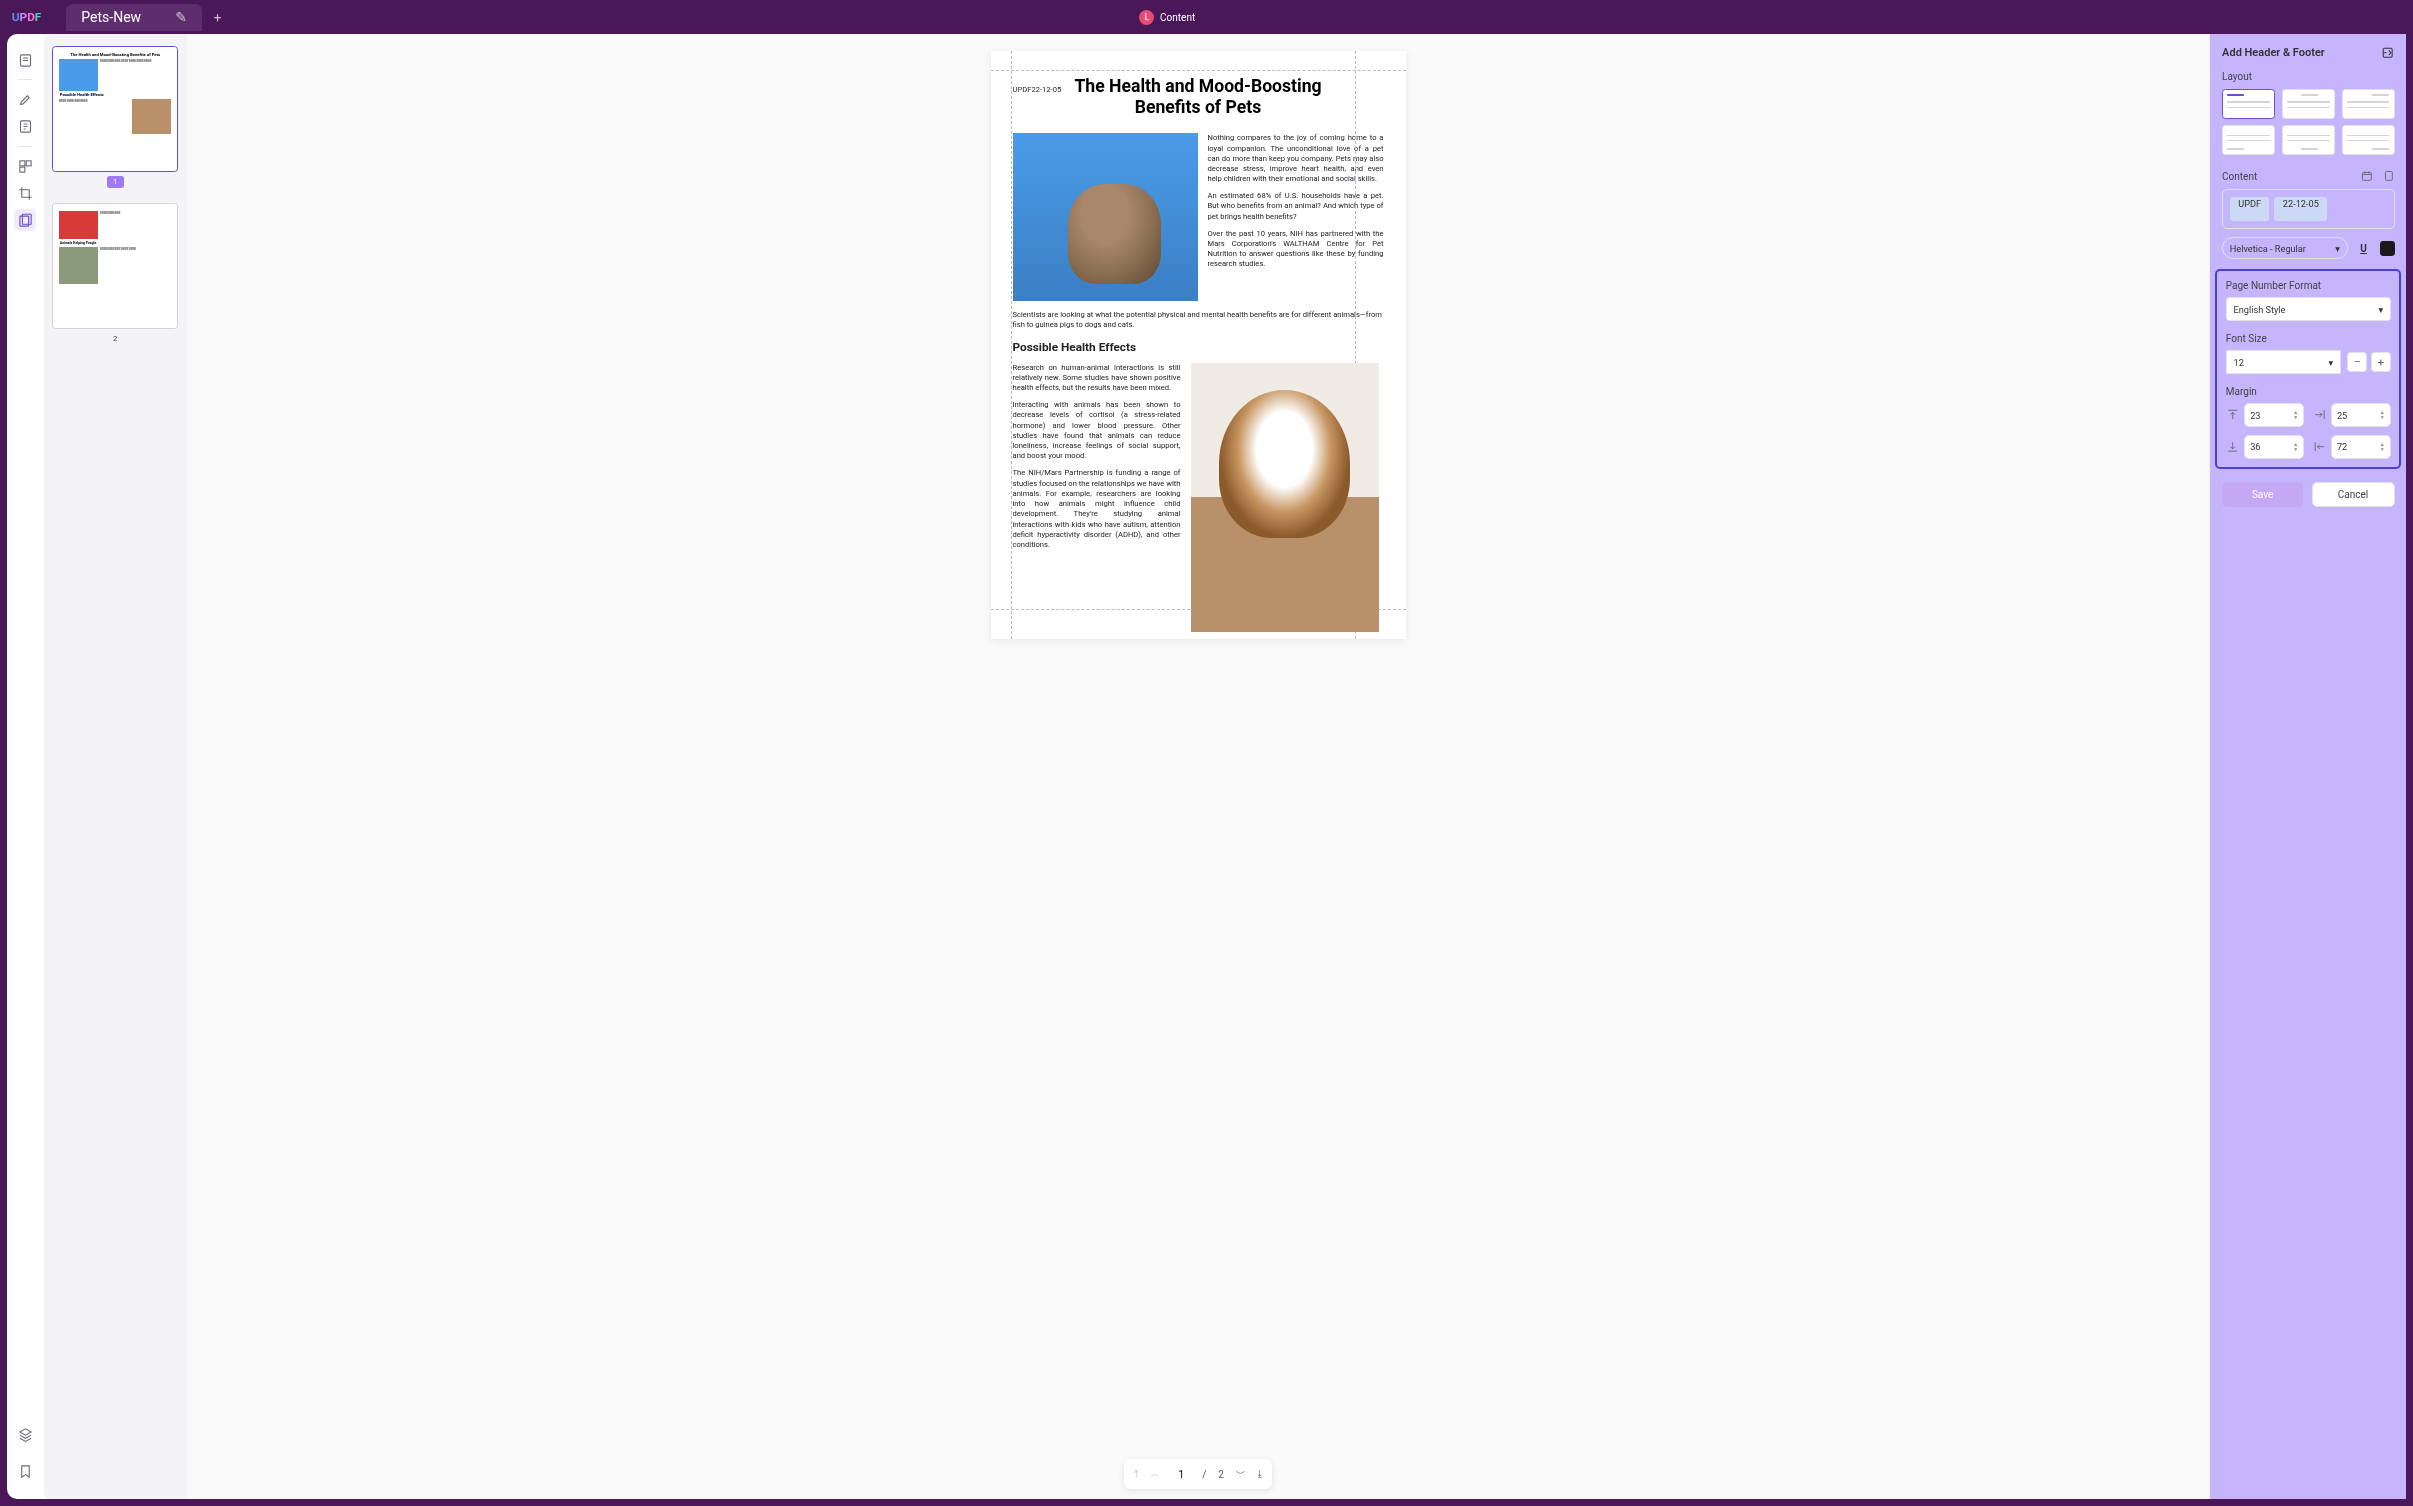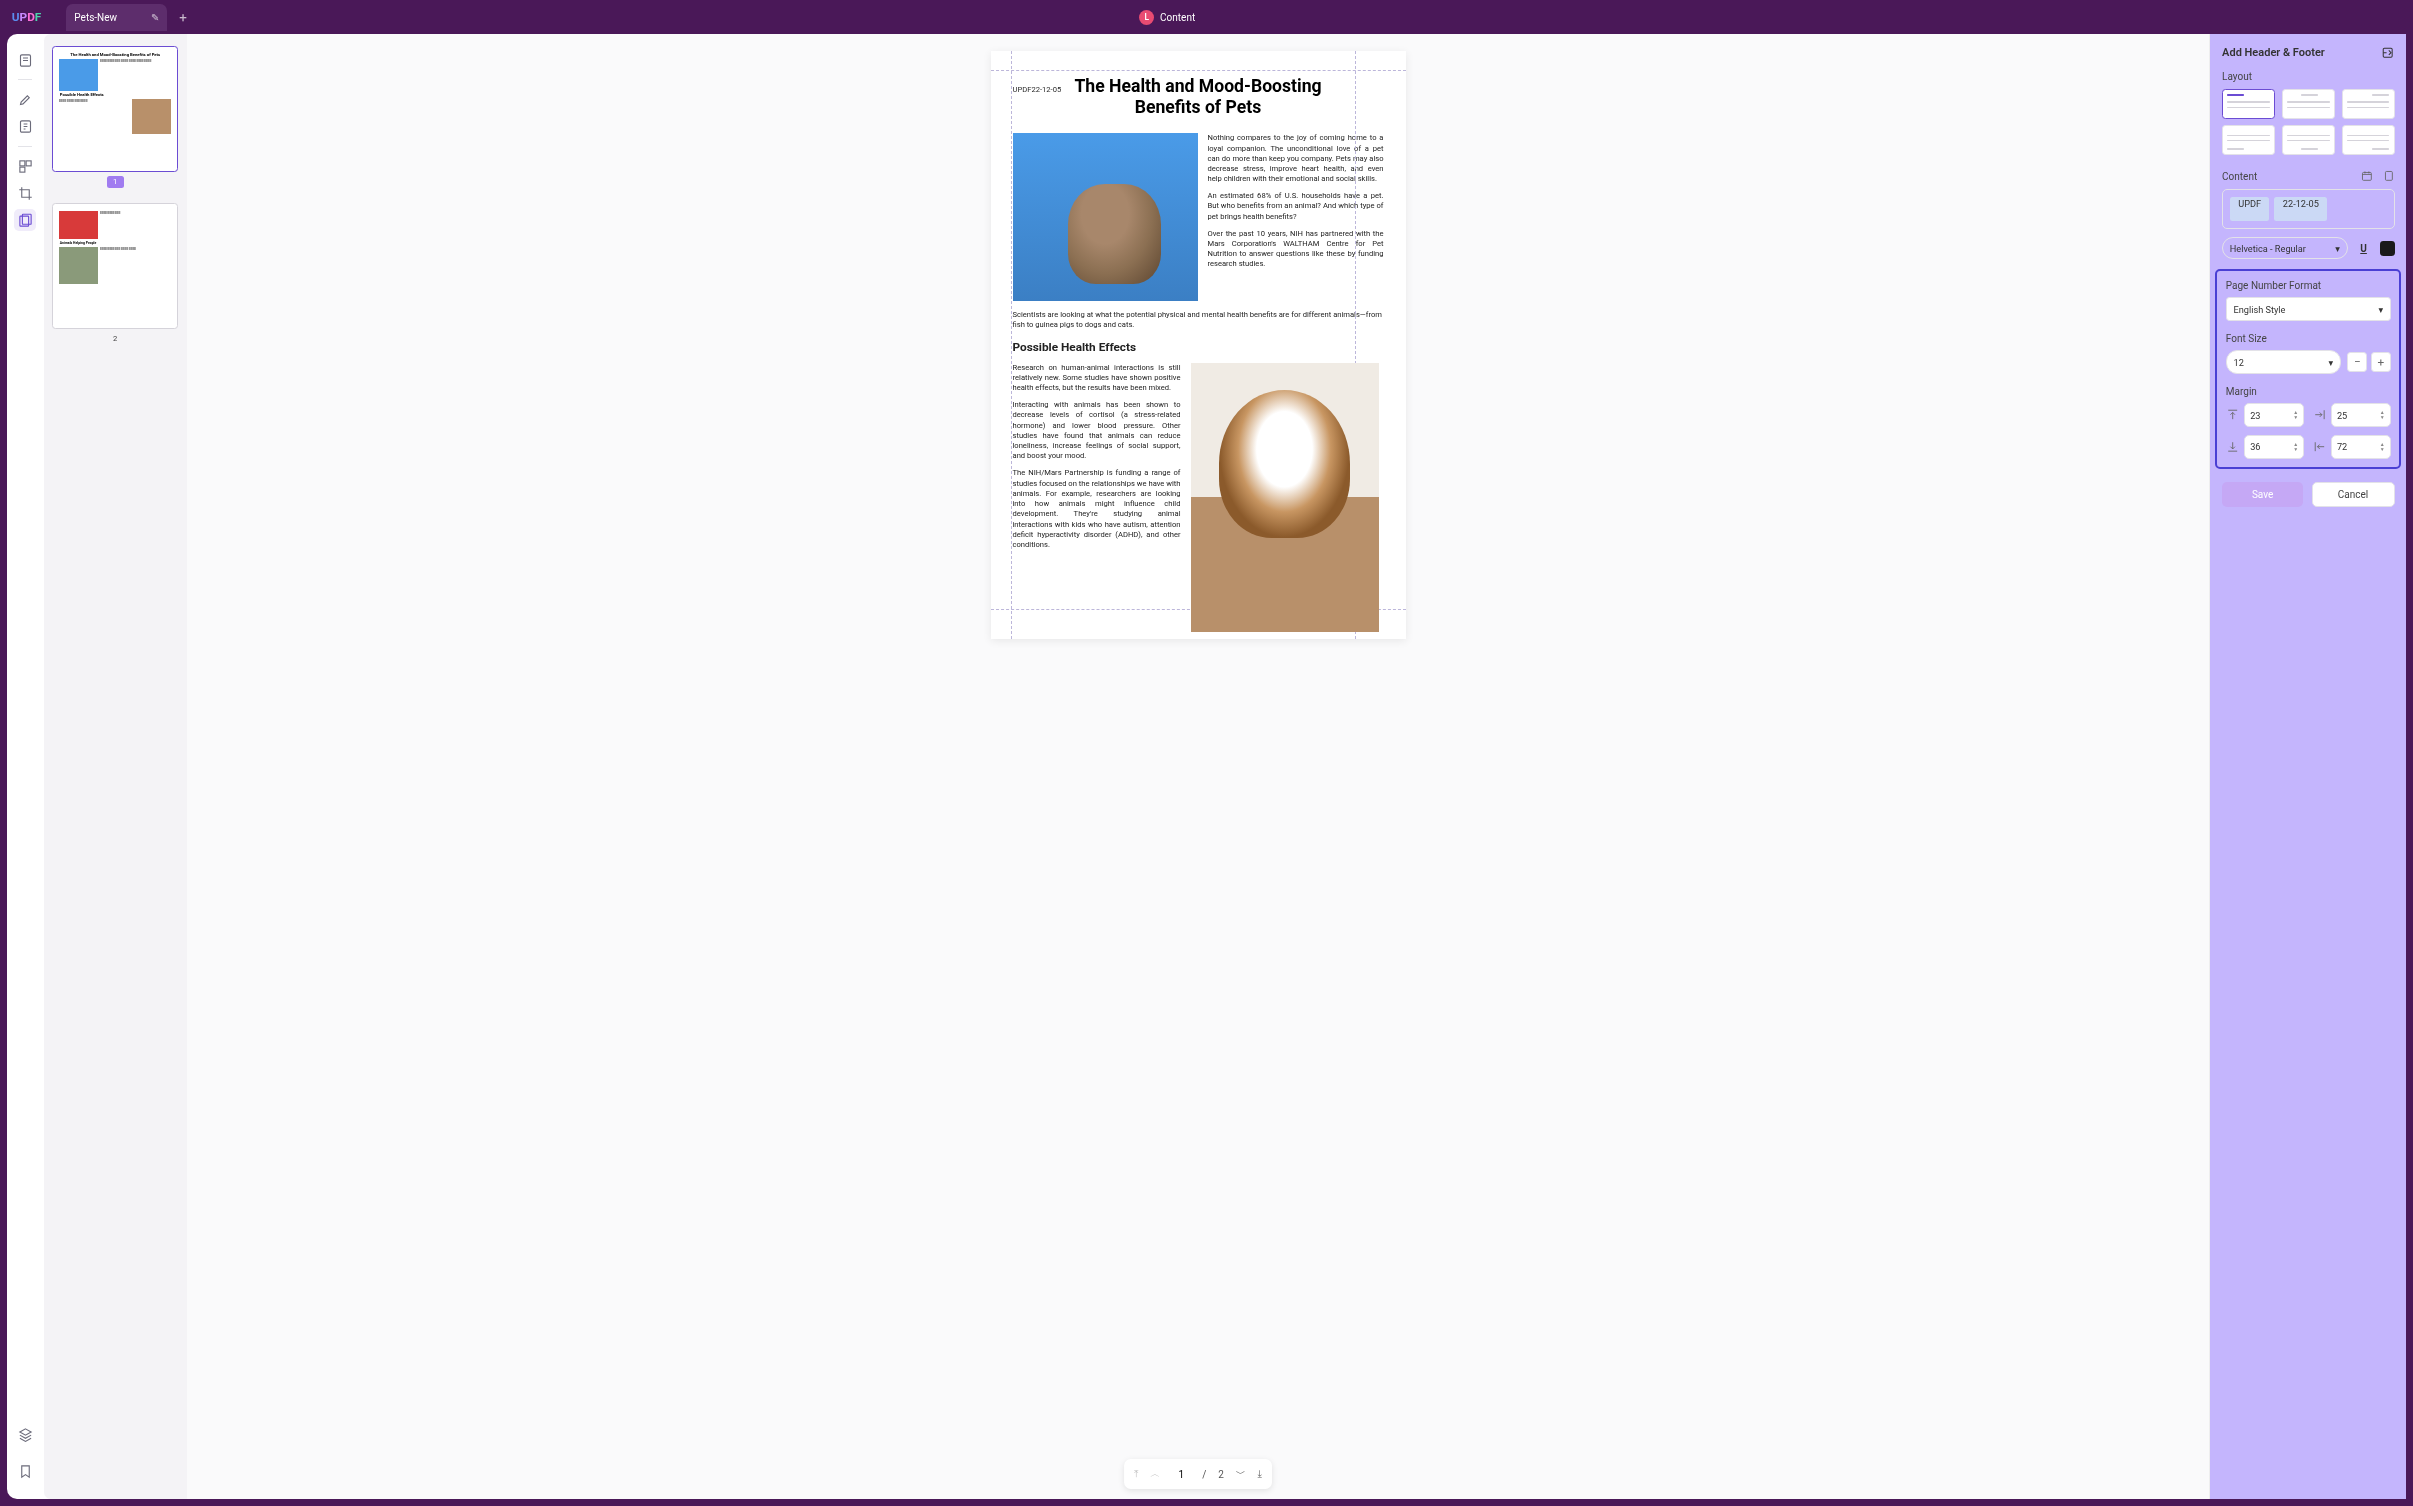--- a/index.html
+++ b/index.html
@@ -1,20 +1,20 @@
 <!DOCTYPE html>
 <html style="font-size:13.4px"><head>
 <meta charset="utf-8">
 <style>
 * { margin:0; padding:0; box-sizing:border-box; font-family:-apple-system,BlinkMacSystemFont,"Segoe UI",Roboto,sans-serif; }
 body { background:#4a1858; width:1207px; height:753px; overflow:hidden; }
 .titlebar { height:34px; display:flex; align-items:center; padding:0 11.8px; }
 .logo { font-weight:700; font-size:11.8px; color:#fff; }
 .logo .u{color:#5b8dee}.logo .p{color:#c88bff}.logo .d{color:#ff6fd8}.logo .f{color:#4dd4ac}
-.tab { margin-left:25px; background:#5d2d6c; border-radius:6.7px 6.7px 0 0; height:27px; display:flex; align-items:center; padding:0 8px; gap:34px; color:#fff; font-size:10px; }
+.tab { margin-left:25px; background:#5d2d6c; border-radius:6.7px 6.7px 0 0; height:27px; display:flex; align-items:center; padding:0 15px; gap:34px; color:#fff; font-size:14px; }
 .tab .pencil{opacity:.7}
 .plus-tab{ margin-left:11.8px; color:#fff; opacity:.7; font-size:13.4px;}
 .spacer{flex:1}
 .upgrade-badge{display:flex;align-items:center;gap:5.9px;color:#fff;font-size:10px}
 .upgrade-badge .av{width:15px;height:15px;border-radius:50%;background:#e94b72;display:flex;align-items:center;justify-content:center;font-size:8.4px;font-weight:600}
 
 .app{position:absolute;top:34px;left:6.7px;right:6.7px;bottom:6.7px;background:#fff;border-radius:10px;display:flex}
 .toolbar-left{width:37px;display:flex;flex-direction:column;align-items:center;padding-top:15px;gap:5px}
 .tool-icon{width:22px;height:22px;display:flex;align-items:center;justify-content:center;border-radius:5px;color:#6b6b7a}
 .tool-icon svg{width:15px;height:15px}
@@ -72,21 +72,21 @@
 .content-box{border:0.8px solid #e3e2e8;border-radius:5px;padding:6.7px;min-height:40px;display:flex;gap:5px;flex-wrap:wrap;margin-bottom:8.4px}
 .chip{background:#cbd9f5;padding:1.7px 8.4px;border-radius:2.5px;font-size:9.2px}
 .font-row{display:flex;align-items:center;gap:6.7px;margin-bottom:10px}
 .font-sel{flex:1;border:0.8px solid #e3e2e8;border-radius:11px;height:22px;display:flex;align-items:center;padding:0 6.7px;justify-content:space-between;font-size:9.2px}
 .u-btn{width:18.5px;height:18.5px;display:flex;align-items:center;justify-content:center;font-weight:700;text-decoration:underline}
 .color-sw{width:15px;height:15px;background:#1a1a1a;border-radius:3.4px}
 
 .highlight-box{border:2.5px solid #4a3fd4;border-radius:5px;padding:8.4px;margin:0 -6.7px}
 .sel-row{border:0.8px solid #e3e2e8;border-radius:3.4px;height:23.5px;display:flex;align-items:center;padding:0 6.7px;justify-content:space-between;font-size:9.2px;margin-bottom:11.8px;background:#fff}
 .size-row{display:flex;gap:6.7px;align-items:center;margin-bottom:11.8px}
-.size-sel{flex:1;border:0.8px solid #e3e2e8;border-radius:11px;height:23.5px;display:flex;align-items:center;padding:0 6.7px;justify-content:space-between;font-size:9.2px;background:#fff}
+.size-sel{flex:1;border:0.8px solid #e3e2e8;border-radius:1px;height:23.5px;display:flex;align-items:center;padding:0 6.7px;justify-content:space-between;font-size:9.2px;background:#fff}
 .stepper-btns{display:flex;gap:3.4px}
 .sq-btn{width:20px;height:20px;border:0.8px solid #e3e2e8;border-radius:3.4px;display:flex;align-items:center;justify-content:center;background:#fff;font-size:11.8px;color:#666}
 .margin-grid{display:grid;grid-template-columns:1fr 1fr;gap:8.4px}
 .m-item{display:flex;align-items:center;gap:5px}
 .m-item svg{width:13.4px;height:13.4px;color:#666;flex-shrink:0}
 .m-input{flex:1;border:0.8px solid #e3e2e8;border-radius:5px;height:23.5px;display:flex;align-items:center;padding:0 5px;justify-content:space-between;font-size:9.2px;background:#fff}
 .m-spin{display:flex;flex-direction:column;font-size:5px;color:#888;line-height:1}
 
 .action-row{display:flex;gap:8.4px;margin-top:13.4px}
 .btn{flex:1;height:25px;border-radius:5px;display:flex;align-items:center;justify-content:center;font-size:10px}

